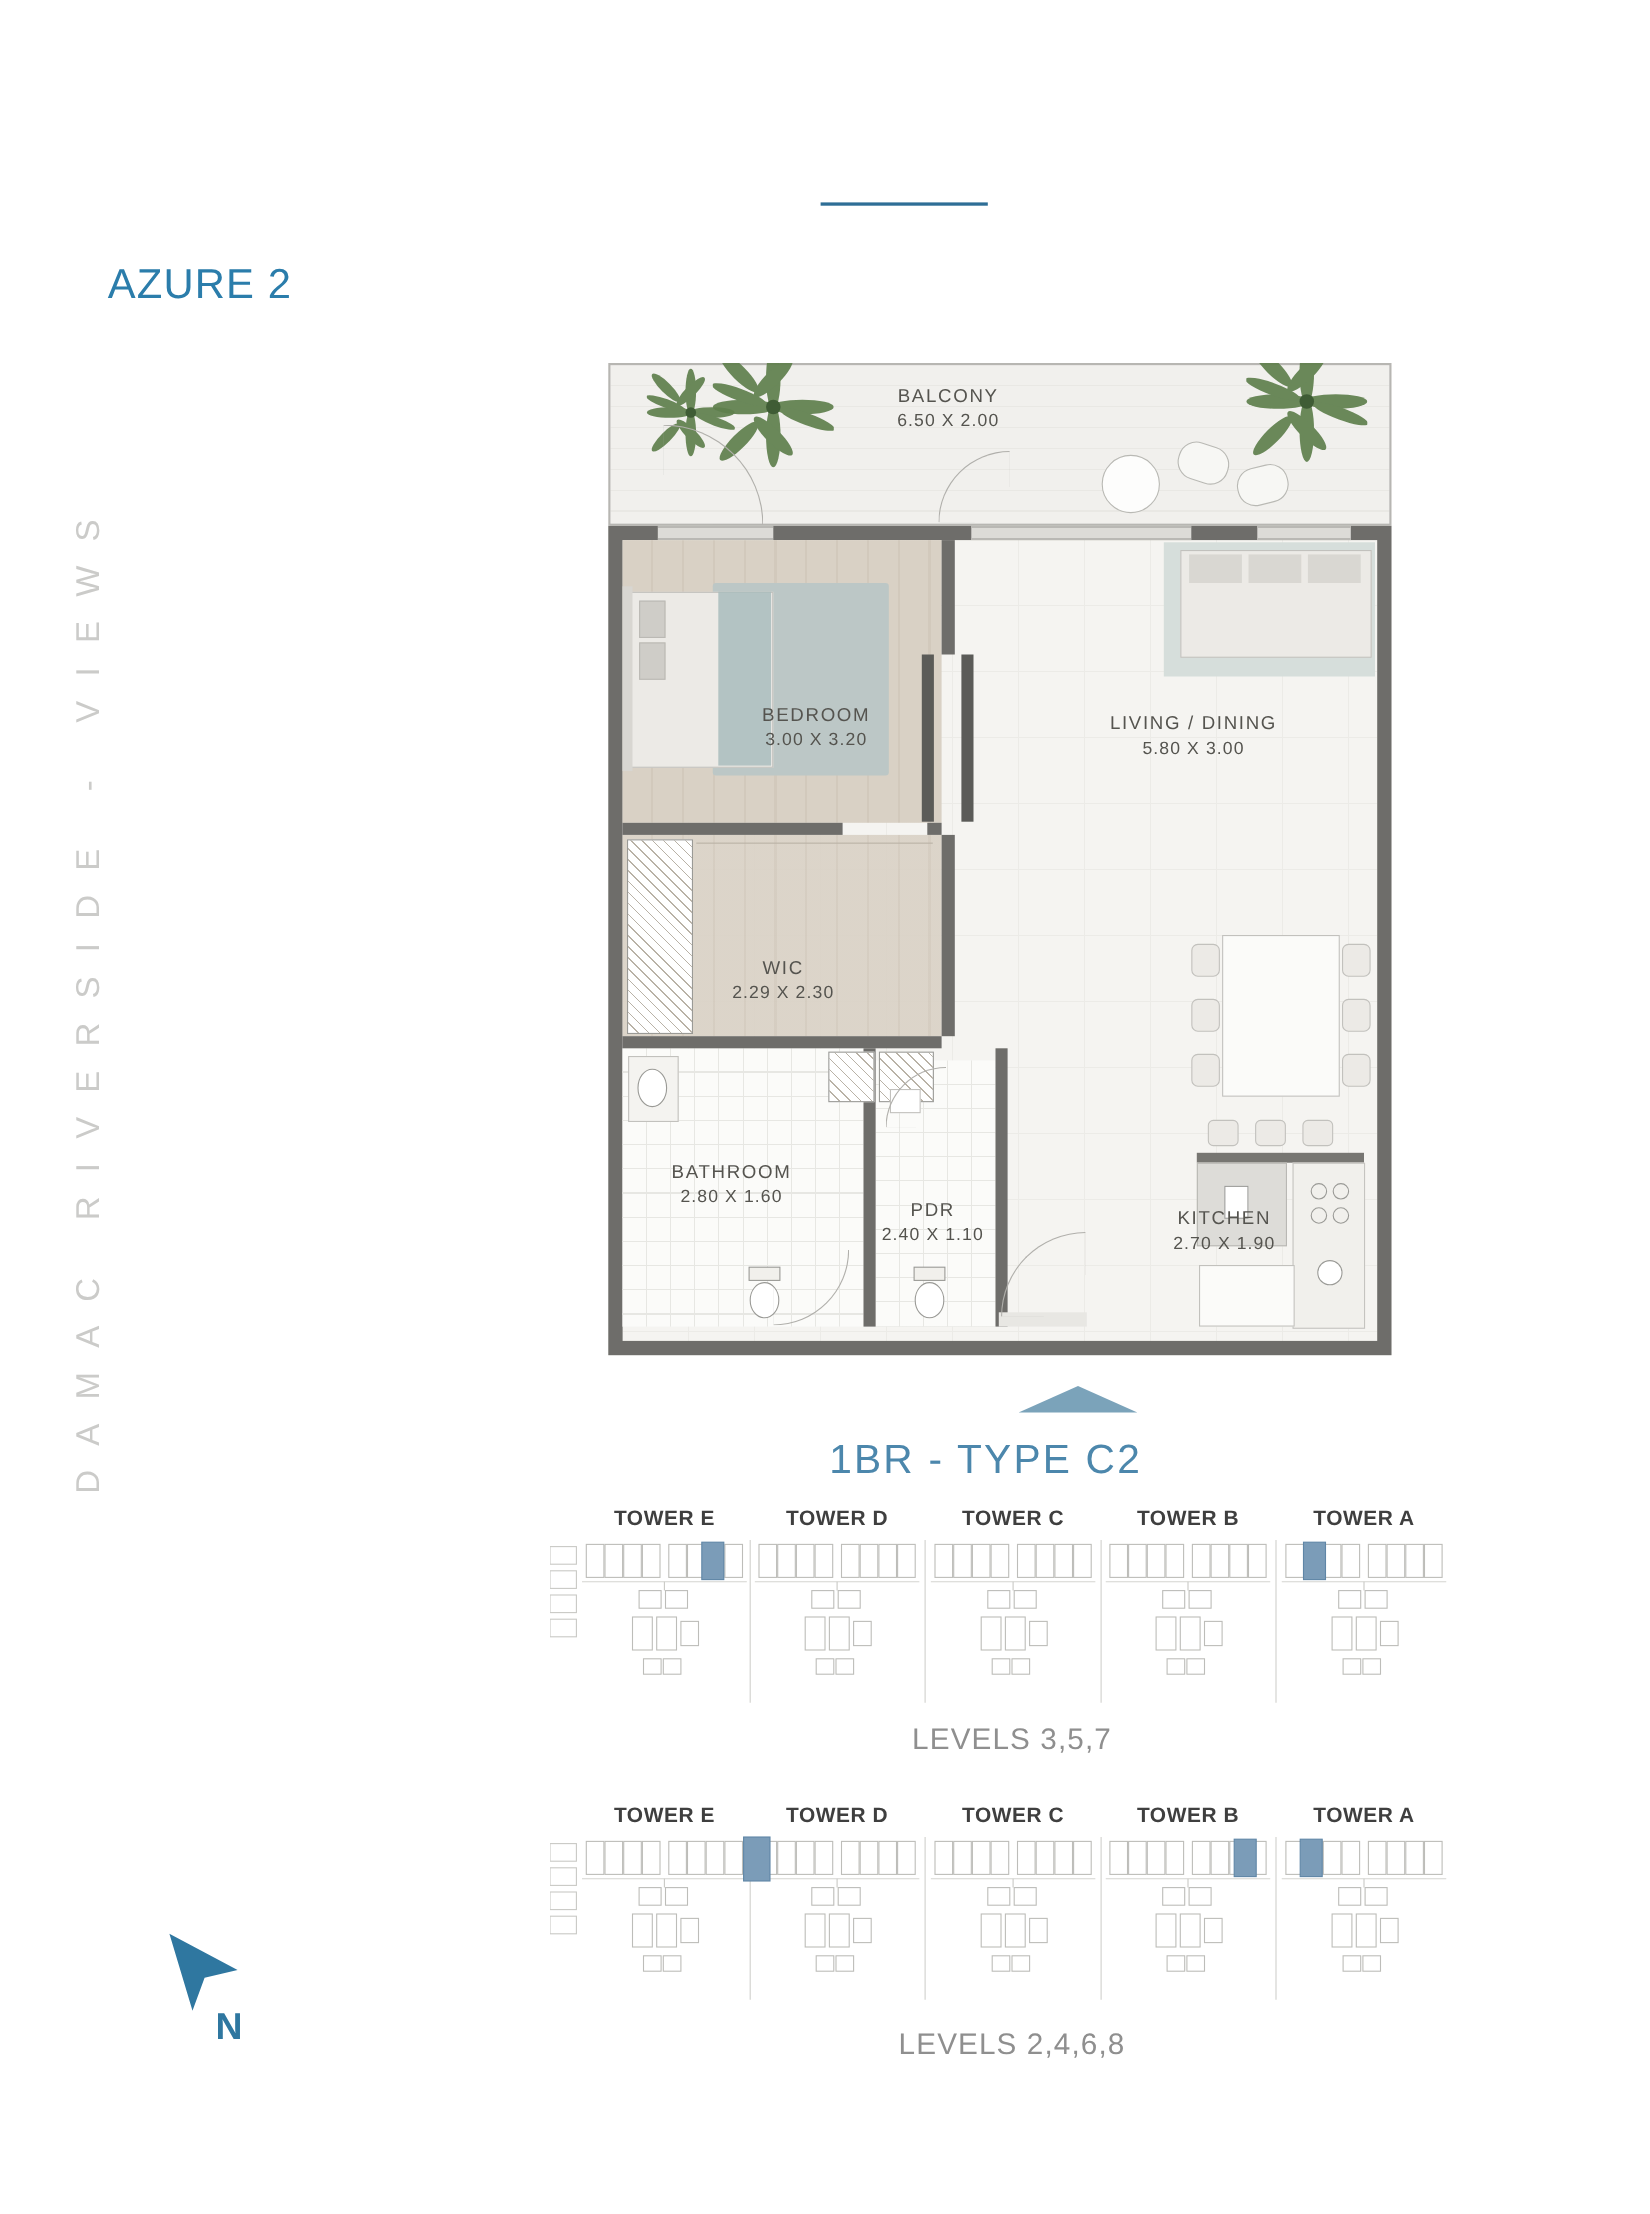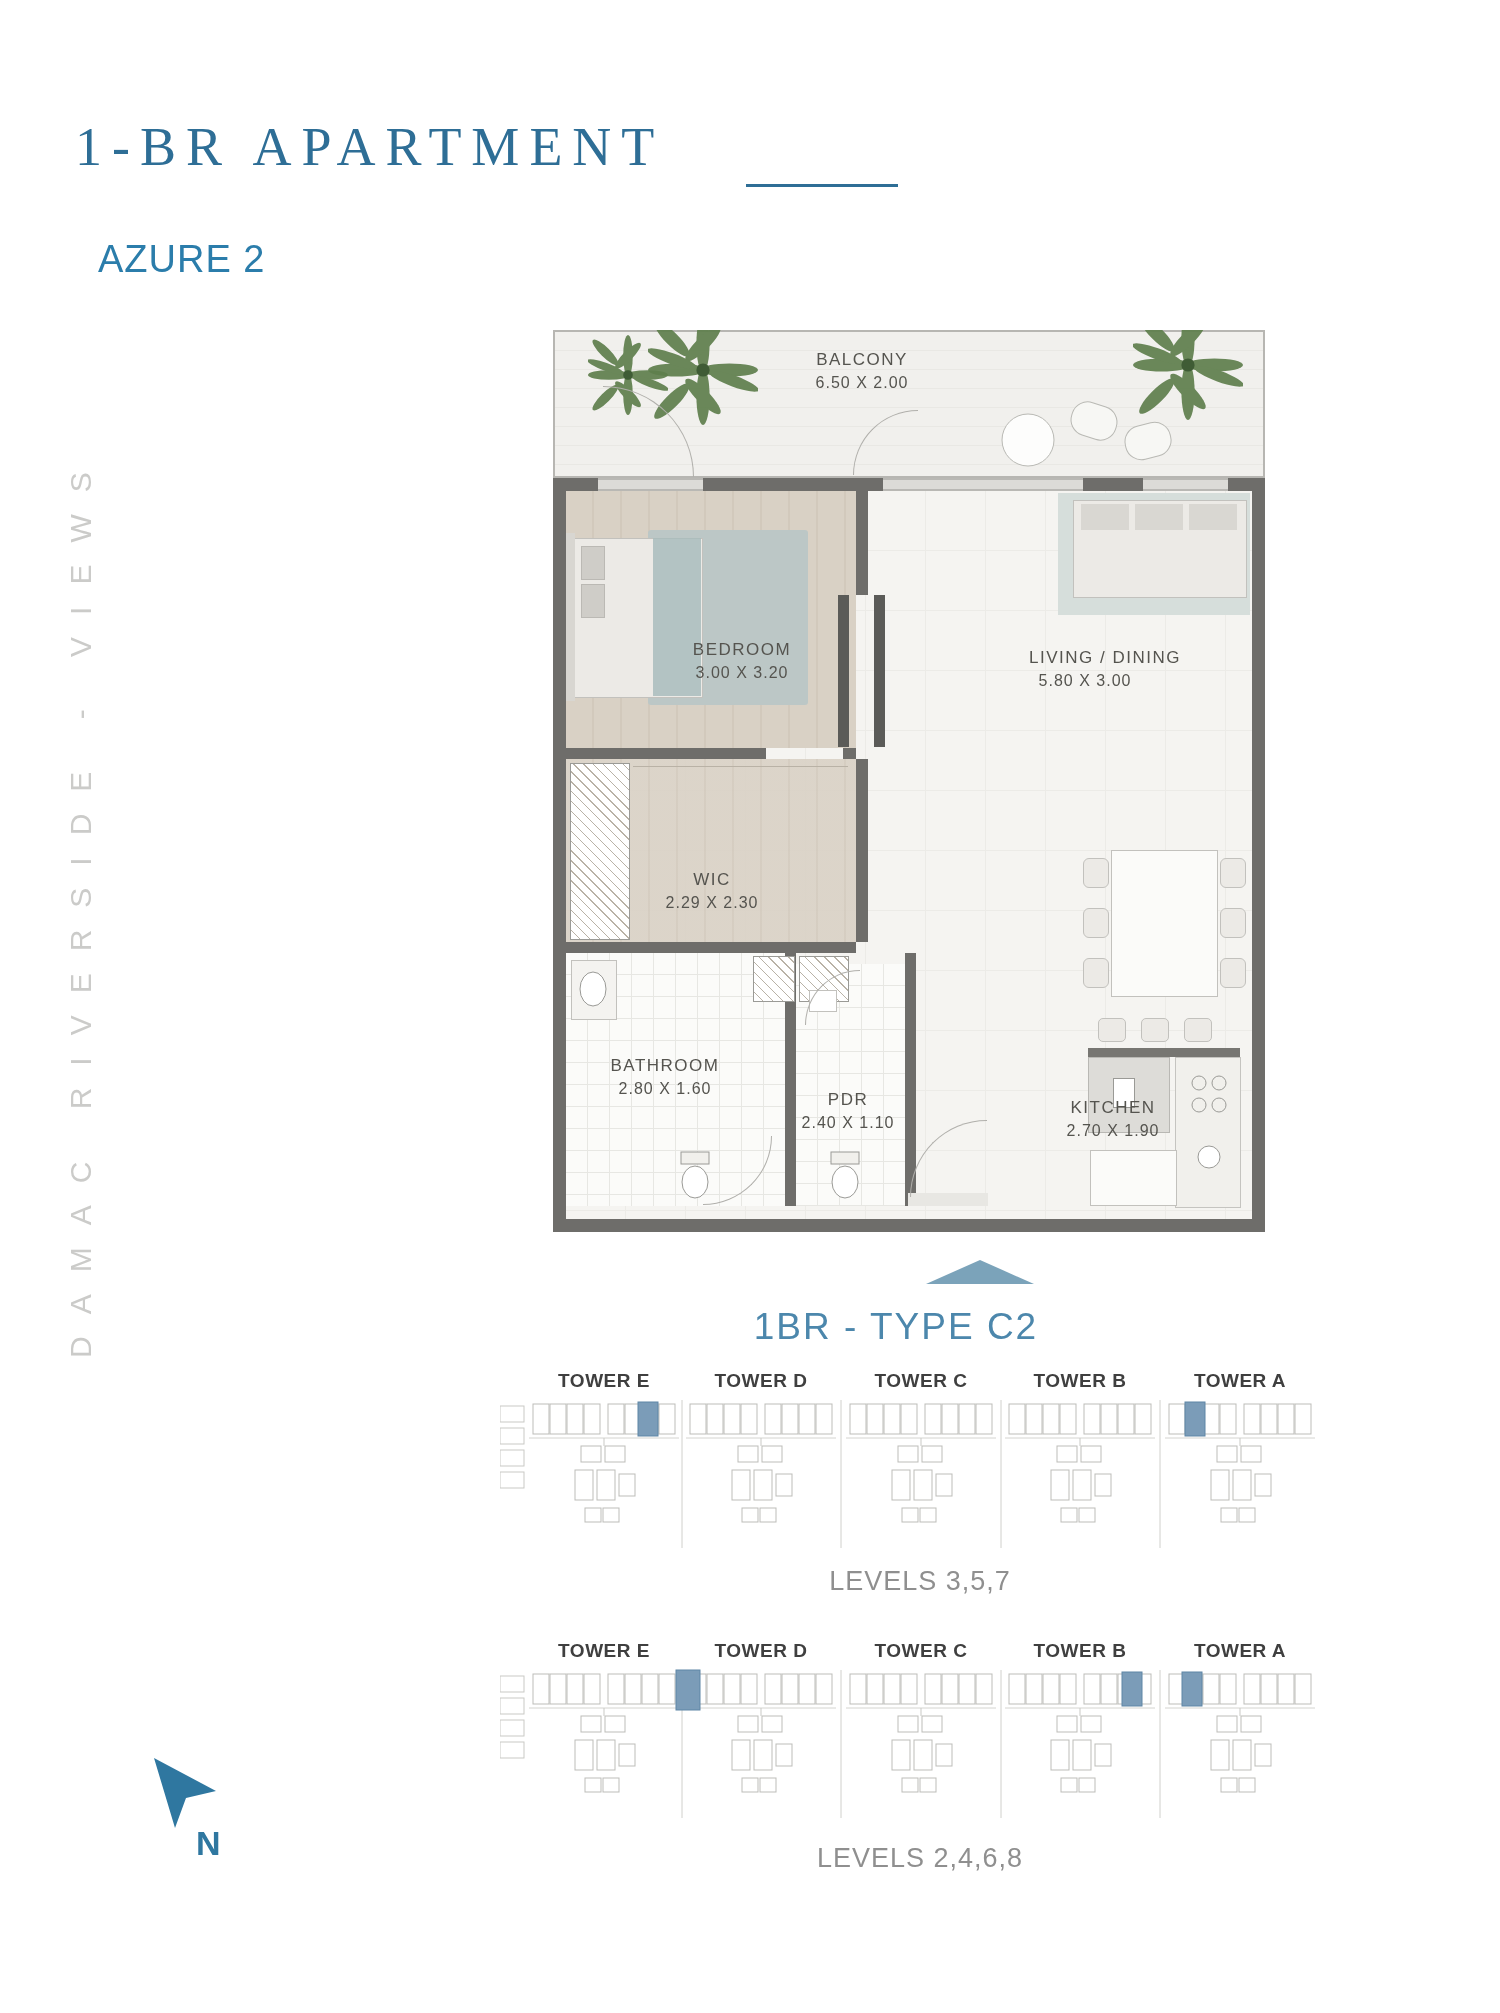--- a/index.html
+++ b/index.html
@@ -58,21 +58,20 @@
 
   
   .north-n{left:196px;top:1824px;font-size:34px;font-weight:bold;color:#2f77a0;}
   .note{left:160px;top:1876px;font-size:20px;line-height:27px;color:#9b9b9b;}
 </style>
 </head>
 <body>
 
 <div class="page">
 
-  <div class="abs title">1-BR APARTMENT</div>
   <div class="abs title-line"></div>
   <div class="abs subtitle">AZURE 2</div>
 
   <div class="abs side-text">DAMAC RIVERSIDE - VIEWS</div>
 
   <div class="abs plan">
 
     <div class="abs balcony"></div>
     <svg class="abs" style="left:0;top:0;width:712px;height:148px;overflow:hidden;">
       <defs>
@@ -186,21 +185,21 @@
     <div class="abs opening" style="left:45px;top:148px;width:105px;height:13px;"></div>
     <div class="abs opening" style="left:330px;top:148px;width:200px;height:13px;"></div>
     <div class="abs opening" style="left:590px;top:148px;width:85px;height:13px;"></div>
 
     <div class="lbl" style="left:309px;top:20px;">BALCONY</div>
     <div class="lbl dims" style="left:309px;top:44px;">6.50 X 2.00</div>
 
     <div class="lbl" style="left:189px;top:310px;text-align:center;">BEDROOM</div>
     <div class="lbl dims" style="left:189px;top:334px;">3.00 X 3.20</div>
 
-    <div class="lbl" style="left:552px;top:318px;">LIVING / DINING</div>
+    <div class="lbl" style="left:532px;top:318px;">LIVING / DINING</div>
     <div class="lbl dims" style="left:532px;top:342px;">5.80 X 3.00</div>
 
     <div class="lbl" style="left:159px;top:540px;">WIC</div>
     <div class="lbl dims" style="left:159px;top:564px;">2.29 X 2.30</div>
 
     <div class="lbl" style="left:112px;top:726px;">BATHROOM</div>
     <div class="lbl dims" style="left:112px;top:750px;">2.80 X 1.60</div>
 
     <div class="lbl" style="left:295px;top:760px;">PDR</div>
     <div class="lbl dims" style="left:295px;top:784px;">2.40 X 1.10</div>

